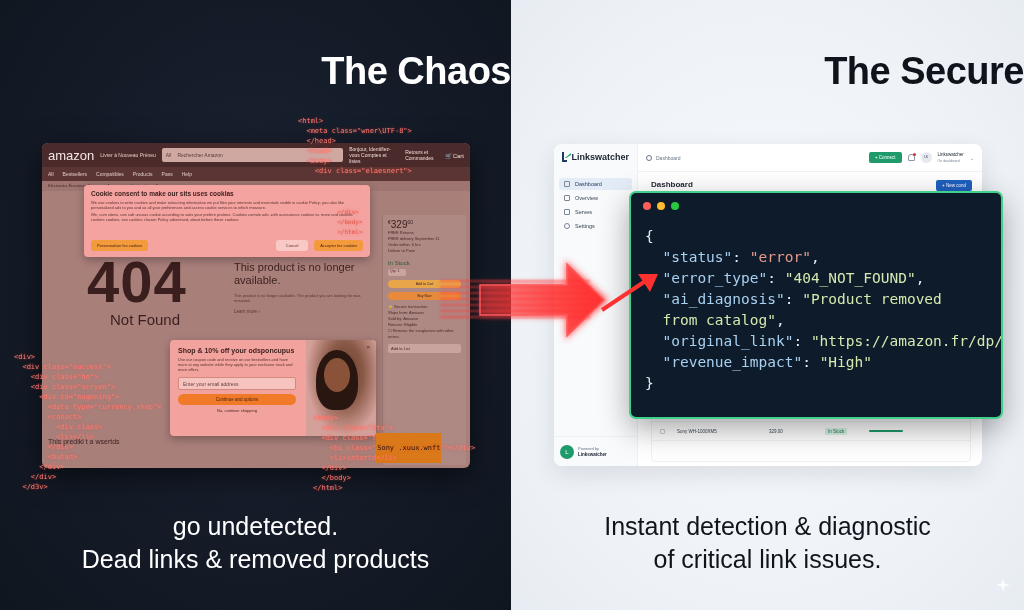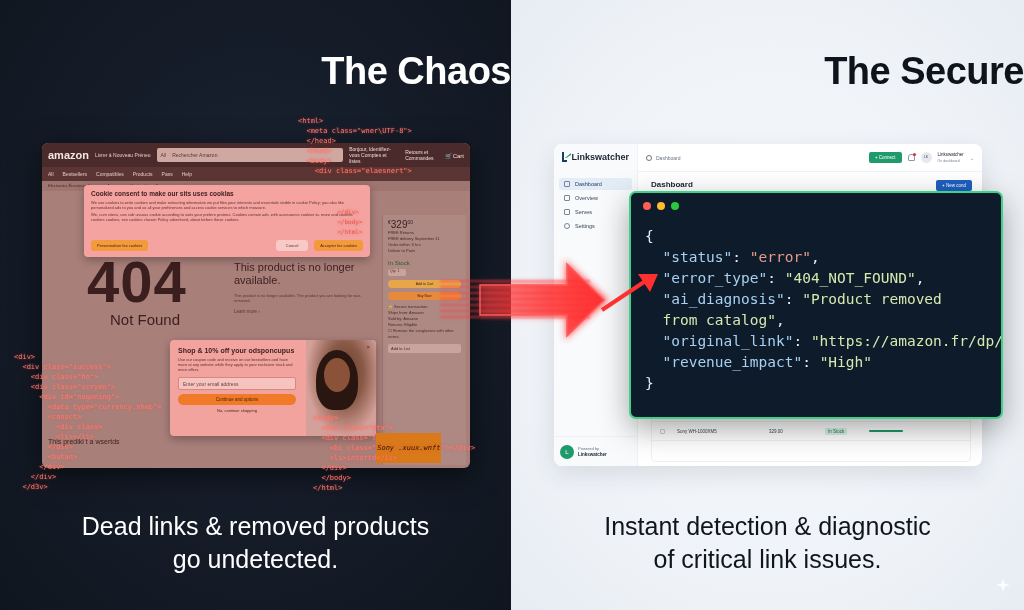--- a/index.html
+++ b/index.html
@@ -14,21 +14,21 @@
   .half-left .title { color: #ffffff; }
   .half-right .title { color: #0f141c; }
 
   .caption { position: absolute; top: 510px; width: 100%; text-align: center; font-size: 25px; line-height: 33px; }
   .half-left .caption { color: #ffffff; }
   .half-right .caption { color: #10151d; }
 
   
   .amz { position: absolute; left: 42px; top: 143px; width: 428px; height: 325px; background: #a97f7a; border-radius: 6px; overflow: hidden; box-shadow: 0 8px 30px rgba(0,0,0,0.6); }
   .amz-top { height: 24px; background: #4a2a2a; display: flex; align-items: center; padding: 0 6px; gap: 6px; font-size: 7px; color: #e9d6d2; }
-  .amz-logo { font-size: 11px; font-weight: 700; color: #f4e6e3; }
+  .amz-logo { font-size: 13px; font-weight: 400; color: #f4e6e3; }
   .amz-loc { font-size: 5px; color: #e2c9c4; }
   .amz-search { flex: 1; height: 14px; background: #cfa8a2; border-radius: 2px; display: flex; align-items: center; font-size: 5px; color: #5a3a36; padding-left: 4px; }
   .amz-acct { font-size: 5px; color: #f0dcd8; }
   .amz-cart { font-size: 6px; color: #f0dcd8; }
   .amz-nav { height: 14px; background: #5a3533; display: flex; align-items: center; gap: 9px; padding: 0 6px; font-size: 5px; color: #e0c8c4; }
   .amz-sub { height: 10px; background: #9e7570; font-size: 4px; color: #4a2a2a; padding: 2px 6px; }
 
   .cookie { position: absolute; left: 42px; top: 42px; width: 286px; height: 72px; background: #f4a3a0; border-radius: 4px; padding: 5px 7px; box-shadow: 0 3px 10px rgba(0,0,0,0.3); }
   .cookie h4 { font-size: 6.5px; color: #3c1e1c; font-weight: 700; margin-bottom: 3px; }
   .cookie p { font-size: 4px; color: #5a3533; line-height: 5px; margin-bottom: 2px; }
@@ -59,21 +59,21 @@
   .promo-input { margin-top: 5px; width: 118px; height: 13px; background: #f7c3bf; border: 1px solid #d48880; border-radius: 2px; font-size: 5px; color: #6a4440; padding: 3px 4px; }
   .promo-btn { margin-top: 4px; width: 118px; height: 11px; background: #f07a28; border-radius: 6px; font-size: 4.5px; text-align: center; line-height: 11px; color: #4a2410; }
   .promo-no { margin-top: 3px; width: 118px; text-align: center; font-size: 4px; color: #4a2a2a; }
   .promo-close { position: absolute; right: 6px; top: 4px; font-size: 6px; color: #4a2a2a; }
   .promo-photo { position: absolute; right: 0; top: 0; width: 70px; height: 96px; background: radial-gradient(ellipse at 55% 35%, #6a3a2a 0%, #8a5a48 35%, #d4a09a 70%); }
   .face { position: absolute; left: 18px; top: 18px; width: 26px; height: 34px; border-radius: 50%; background: #8a5238; }
   .hair { position: absolute; left: 10px; top: 10px; width: 42px; height: 60px; border-radius: 50% 50% 40% 40%; background: #2a1610; }
 
   .code-overlay { position: absolute; font-family: "DejaVu Sans Mono", monospace; font-size: 7px; color: #ff7a70; line-height: 10px; white-space: pre; text-shadow: 0 0 3px rgba(255,80,70,0.6); }
   .code-dim { color: #e25a52; }
-  .hl { background: #d9791a; color: #2a1608; padding: 11px 1px; font-style: italic; }
+  .hl { background: #d9791a; color: #2a1608; padding: 11px 1px; }
 
   
   .arrow-wrap { position: absolute; left: 440px; top: 255px; width: 200px; height: 90px; }
   .streaks { position: absolute; left: 0; top: 25px; width: 150px; height: 40px; background: repeating-linear-gradient(180deg, rgba(255,60,60,0.55) 0 2px, rgba(255,60,60,0.05) 2px 6px); filter: blur(1px); }
 
   
   .dash { position: absolute; left: 554px; top: 144px; width: 428px; height: 322px; background: #ffffff; border-radius: 8px; box-shadow: 0 8px 24px rgba(30,40,60,0.12); overflow: hidden; }
   .sidebar { position: absolute; left: 0; top: 0; width: 84px; height: 100%; background: #f8fafc; border-right: 1px solid #eef1f5; }
   .brand { display: flex; align-items: center; gap: 4px; padding: 8px 8px; font-size: 9px; font-weight: 700; color: #1a2230; }
   .brand-logo { width: 10px; height: 10px; border-left: 2px solid #1e3a5f; border-bottom: 2px solid #1e3a5f; position: relative; }
@@ -225,22 +225,22 @@
   <div class="code-overlay" style="left:313px; top:413px;"><span>&lt;body&gt;
   &lt;div class="dtx"&gt;
   &lt;div class="fbedbuot"&gt;
     &lt;bi class="</span><span class="hl">Sony .xuux.wnft</span><span>"&gt;&lt;/div&gt;
     &lt;li&gt;intortd&lt;/li&gt;
   &lt;/div&gt;
   &lt;/body&gt;
 &lt;/html&gt;</span></div>
 
   <div class="caption">
+    <div>go undetected.</div>
     <div>Dead links &amp; removed products</div>
-    <div>go undetected.</div>
   </div>
 </div>
 
 <div class="half-right">
   <div class="title">The Secure</div>
   <div class="caption">
     <div>Instant detection &amp; diagnostic</div>
     <div>of critical link issues.</div>
   </div>
   <div class="sparkle"></div>

